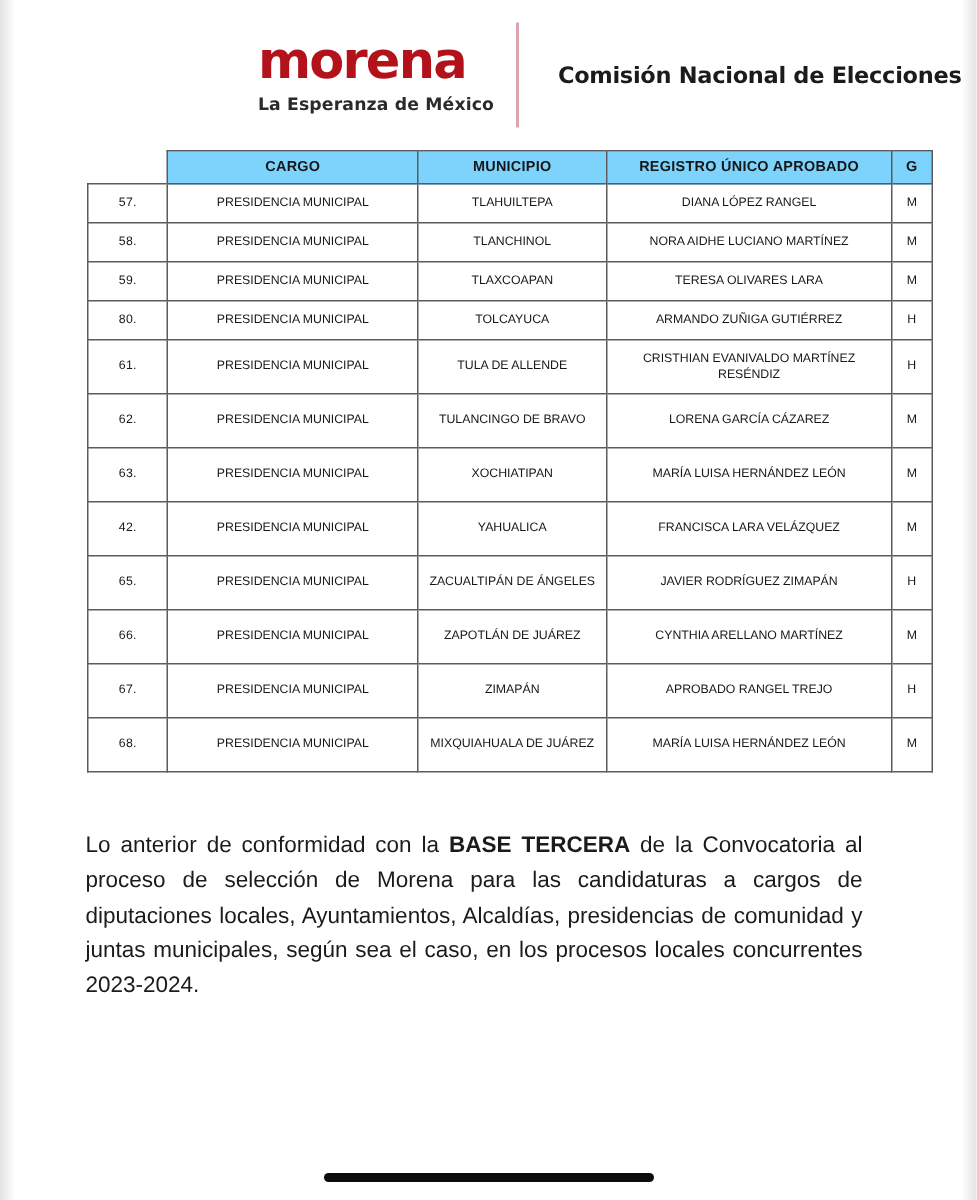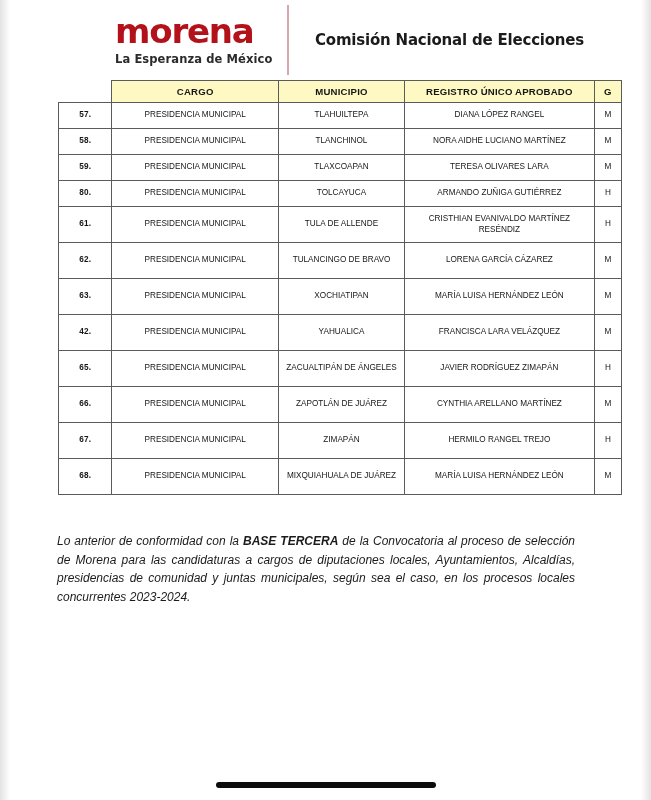--- a/index.html
+++ b/index.html
@@ -38,23 +38,24 @@
     right: 10px;
     top: 0;
     bottom: 0;
     background: #ffffff;
   }
 
   
   .doc-header {
     display: flex;
     align-items: center;
-    height: 80px;
+    height: 100px;
     padding-left: 105px;
     box-sizing: border-box;
+    justify-content: flex-end;
   }
   .brand {
     width: 160px;
     flex: 0 0 160px;
     text-align: left;
   }
   .brand-word {
     font-family: "DejaVu Sans", sans-serif;
     font-weight: bold;
     font-size: 34px;
@@ -99,33 +100,33 @@
   table.registro td {
     border: 1.3px solid #5b5b5b;
     font-size: 8.2px;
     color: #161616;
     text-align: center;
     vertical-align: middle;
     padding: 3px 2px;
     line-height: 1.25;
   }
   table.registro thead th {
-    background: #fef9c3;
+    background: #7dd3fc;
     font-weight: bold;
     font-size: 9.6px;
     letter-spacing: 0.2px;
     height: 17px;
     padding: 2px;
   }
   th.col-num-head {
     border: none !important;
     background: transparent !important;
   }
   td.col-num {
-    font-weight: bold;
+    font-weight: normal;
     font-size: 11.5px;
     text-align: right;
     padding-right: 7px;
     letter-spacing: 0.2px;
     margin-left: 20px;
   }
   td.col-g, th.col-g { letter-spacing: 0; }
 
   
   col.w-num  { width: 53px; }
@@ -134,25 +135,24 @@
   col.w-reg  { width: 188px; }
   col.w-g    { width: 27px; }
 
   .row-tall td { height: 29px; }
   .row-short td { height: 19px; }
 
   
   .note {
     margin: 37px 66px 0 47px;
     font-family: "Liberation Sans", sans-serif;
-    font-size: 12px;
+    font-size: 15px;
     line-height: 1.55;
     color: #1b1b1b;
     text-align: justify;
-    font-style: italic;
   }
   .note b { font-weight: bold; }
 
   
   .home-indicator {
     position: absolute;
     left: 50%;
     transform: translateX(-50%);
     bottom: 12px;
     width: 220px;
@@ -264,21 +264,21 @@
           <td class="col-num">66.</td>
           <td>PRESIDENCIA MUNICIPAL</td>
           <td>ZAPOTLÁN DE JUÁREZ</td>
           <td>CYNTHIA ARELLANO MARTÍNEZ</td>
           <td class="col-g">M</td>
         </tr>
         <tr class="row-tall">
           <td class="col-num">67.</td>
           <td>PRESIDENCIA MUNICIPAL</td>
           <td>ZIMAPÁN</td>
-          <td>HERMILO RANGEL TREJO</td>
+          <td>APROBADO RANGEL TREJO</td>
           <td class="col-g">H</td>
         </tr>
         <tr class="row-tall">
           <td class="col-num">68.</td>
           <td>PRESIDENCIA MUNICIPAL</td>
           <td>MIXQUIAHUALA DE JUÁREZ</td>
           <td>MARÍA LUISA HERNÁNDEZ LEÓN</td>
           <td class="col-g">M</td>
         </tr>
       </tbody>

